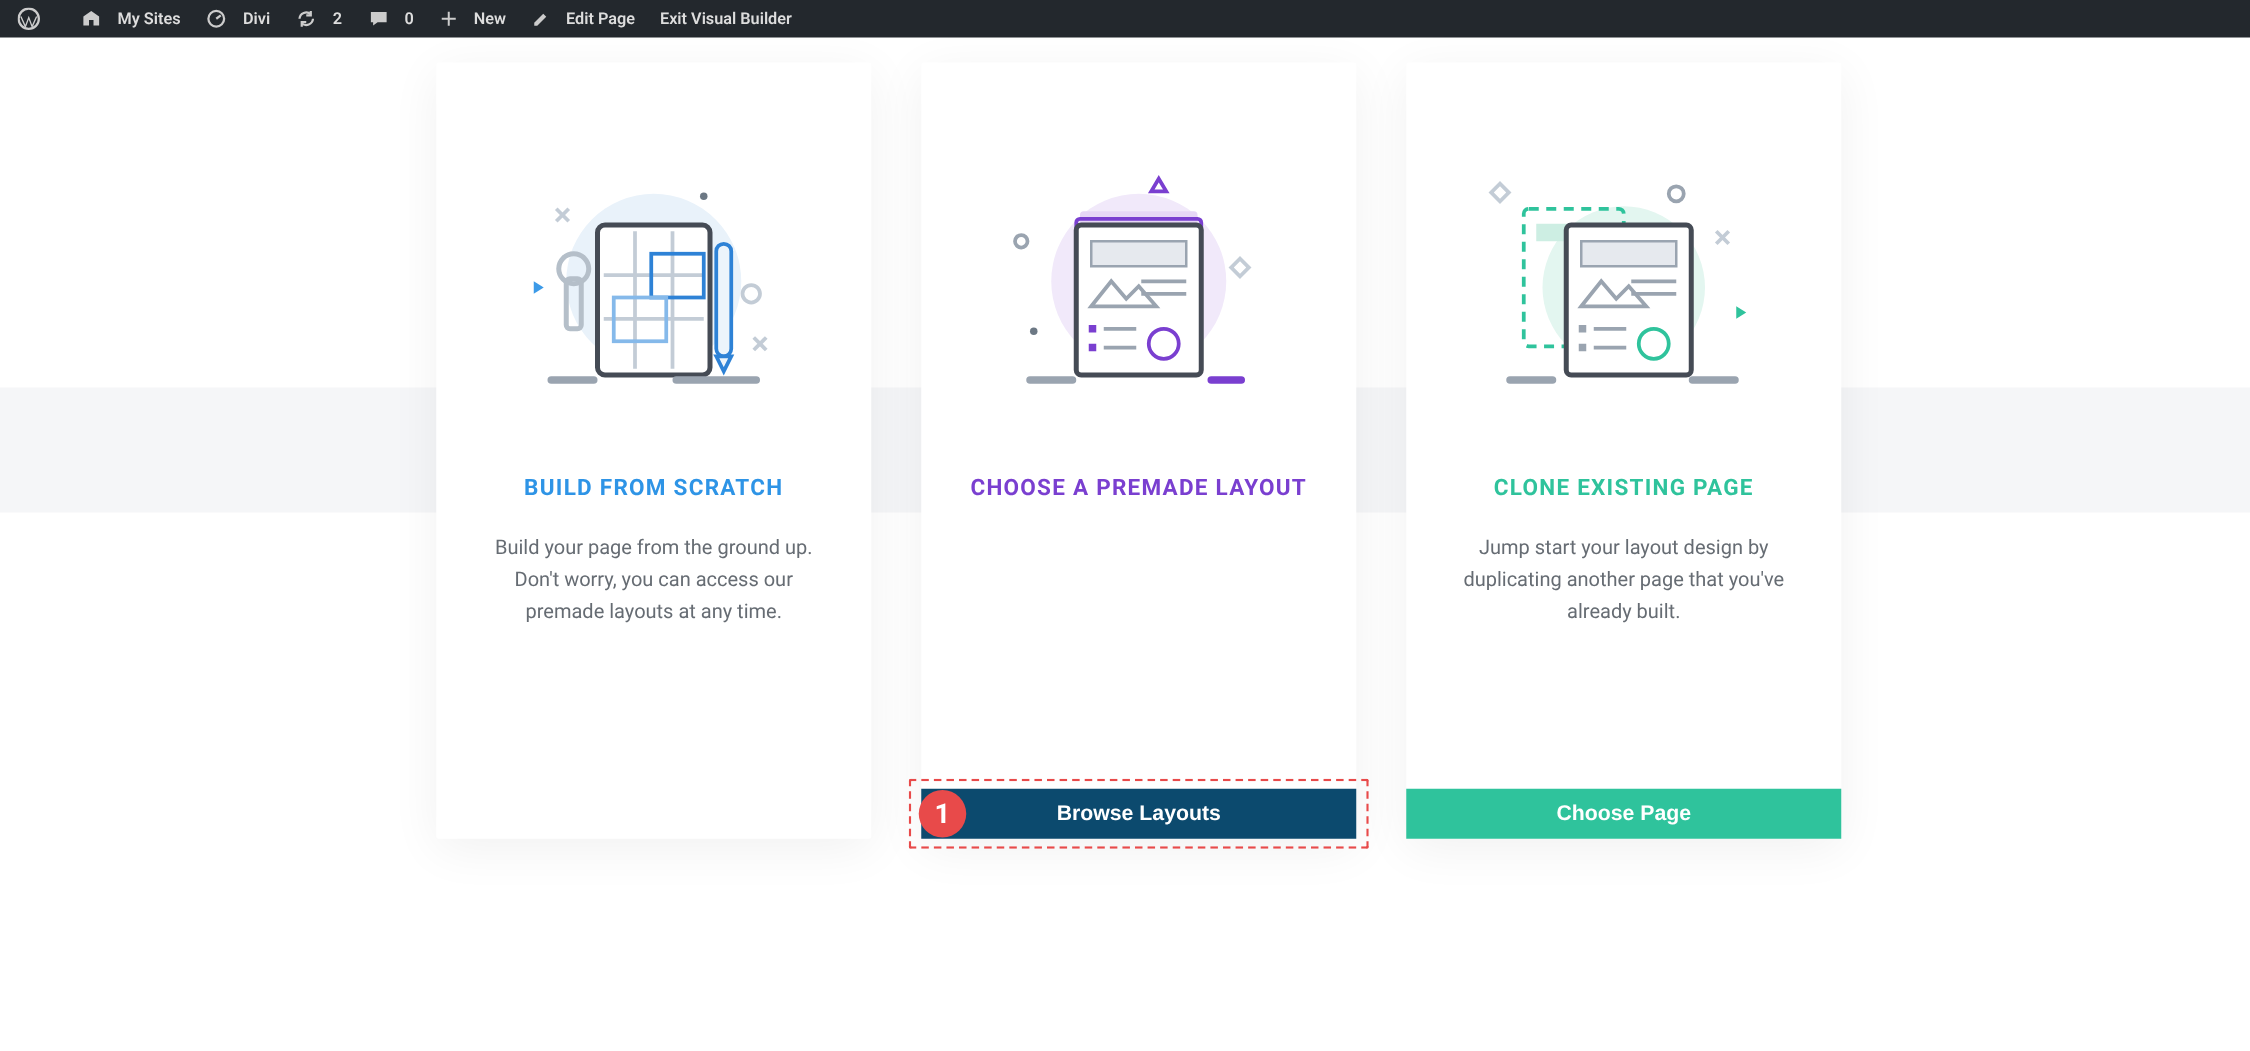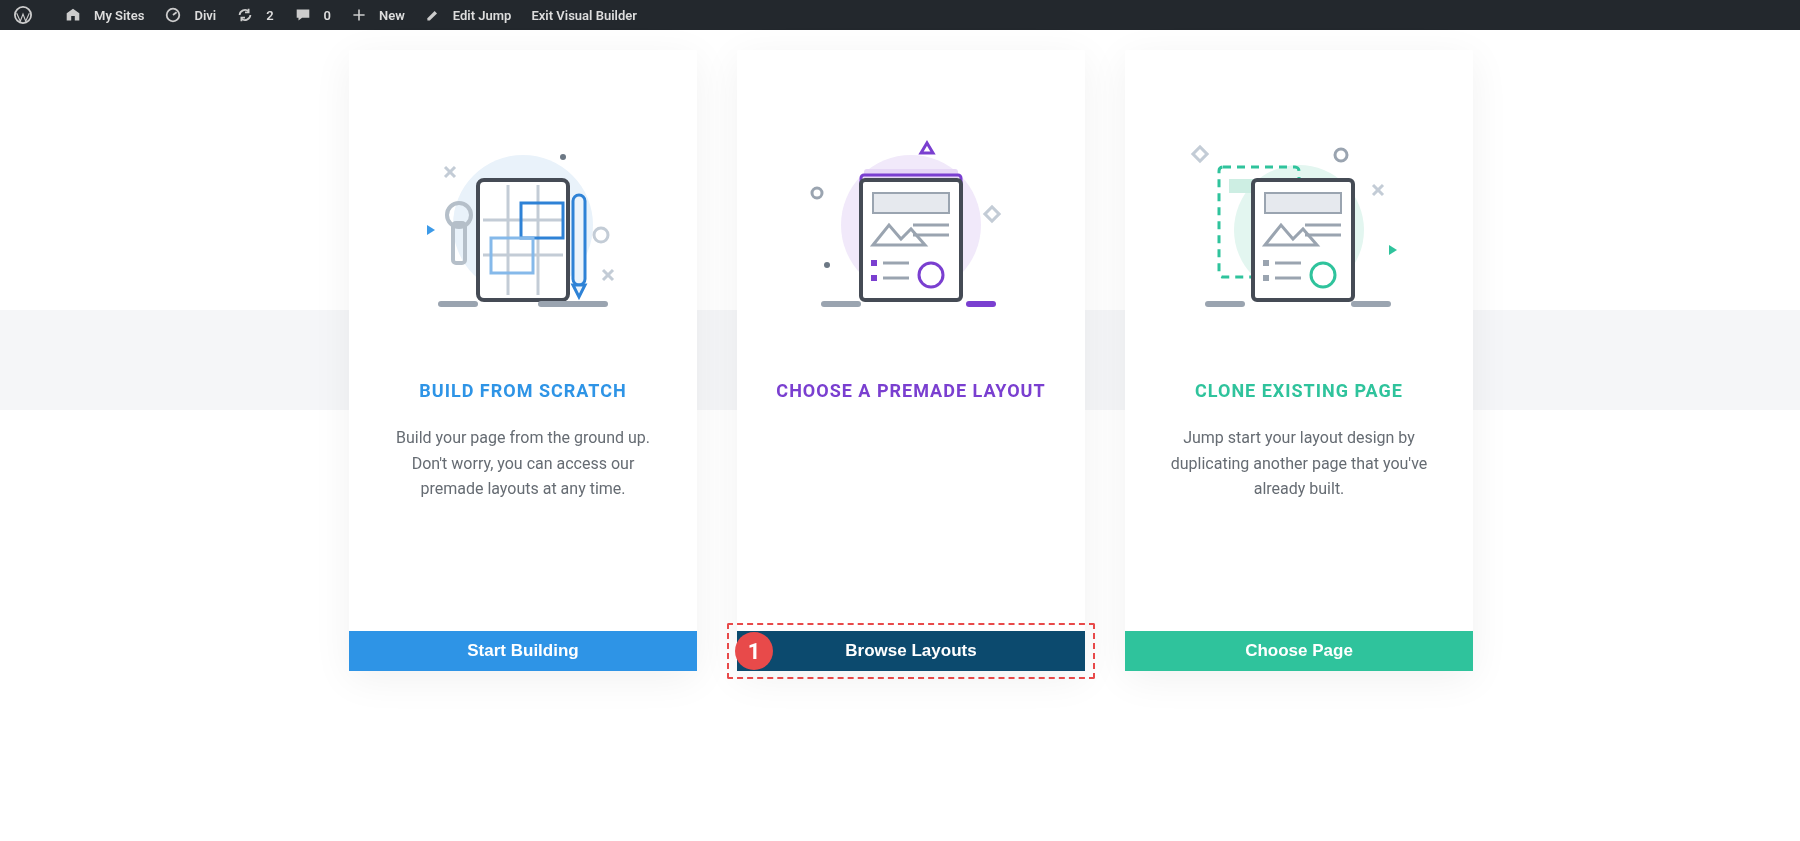--- a/index.html
+++ b/index.html
@@ -210,21 +210,21 @@
           </svg>
       </span>
       <span>New</span>
     </div>
     <div class="item">
       <span class="glyph">
         <svg width="16" height="16" viewBox="0 0 20 20">
             <path d="M3 14l9-9 3 3-9 9H3z" fill="#ccc"></path>
           </svg>
       </span>
-      <span>Edit Jump</span>
+      <span>Edit Page</span>
     </div>
     <div class="item">
       <span>Exit Visual Builder</span>
     </div>
   </div>
 </div>
 
 <div class="bg-band"></div>
 
 <div class="cards">
@@ -257,23 +257,20 @@
 
         <rect x="160" y="70" width="12" height="90" rx="6" fill="#ecf4fb" stroke="#2e82d6" stroke-width="3"></rect>
         <path d="M160 160l6 12 6-12z" fill="#ecf4fb" stroke="#2e82d6" stroke-width="3"></path>
 
         <rect x="25" y="176" width="40" height="6" rx="3" fill="#9aa4b0"></rect>
         <rect x="125" y="176" width="70" height="6" rx="3" fill="#9aa4b0"></rect>
       </svg>
     </div>
     <h3>BUILD FROM SCRATCH</h3>
     <p>Build your page from the ground up. Don't worry, you can access our premade layouts at any time.</p>
-    <div class="cta-wrap">
-      <button class="cta-btn">Start Building</button>
-    </div>
   </div>
 
   <div class="card purple">
     <div class="illus">
       <svg width="220" height="190" viewBox="0 0 220 190">
         <circle cx="110" cy="100" r="70" fill="#f1e9fa"></circle>
 
         <path d="M126 18l6 10h-12z" fill="none" stroke="#7a3fd0" stroke-width="3"></path>
         <circle cx="16" cy="68" r="5" fill="none" stroke="#9aa4b0" stroke-width="3"></circle>
         <rect x="186" y="84" width="10" height="10" transform="rotate(45 191 89)" fill="none" stroke="#c3ccd6" stroke-width="3"></rect>

